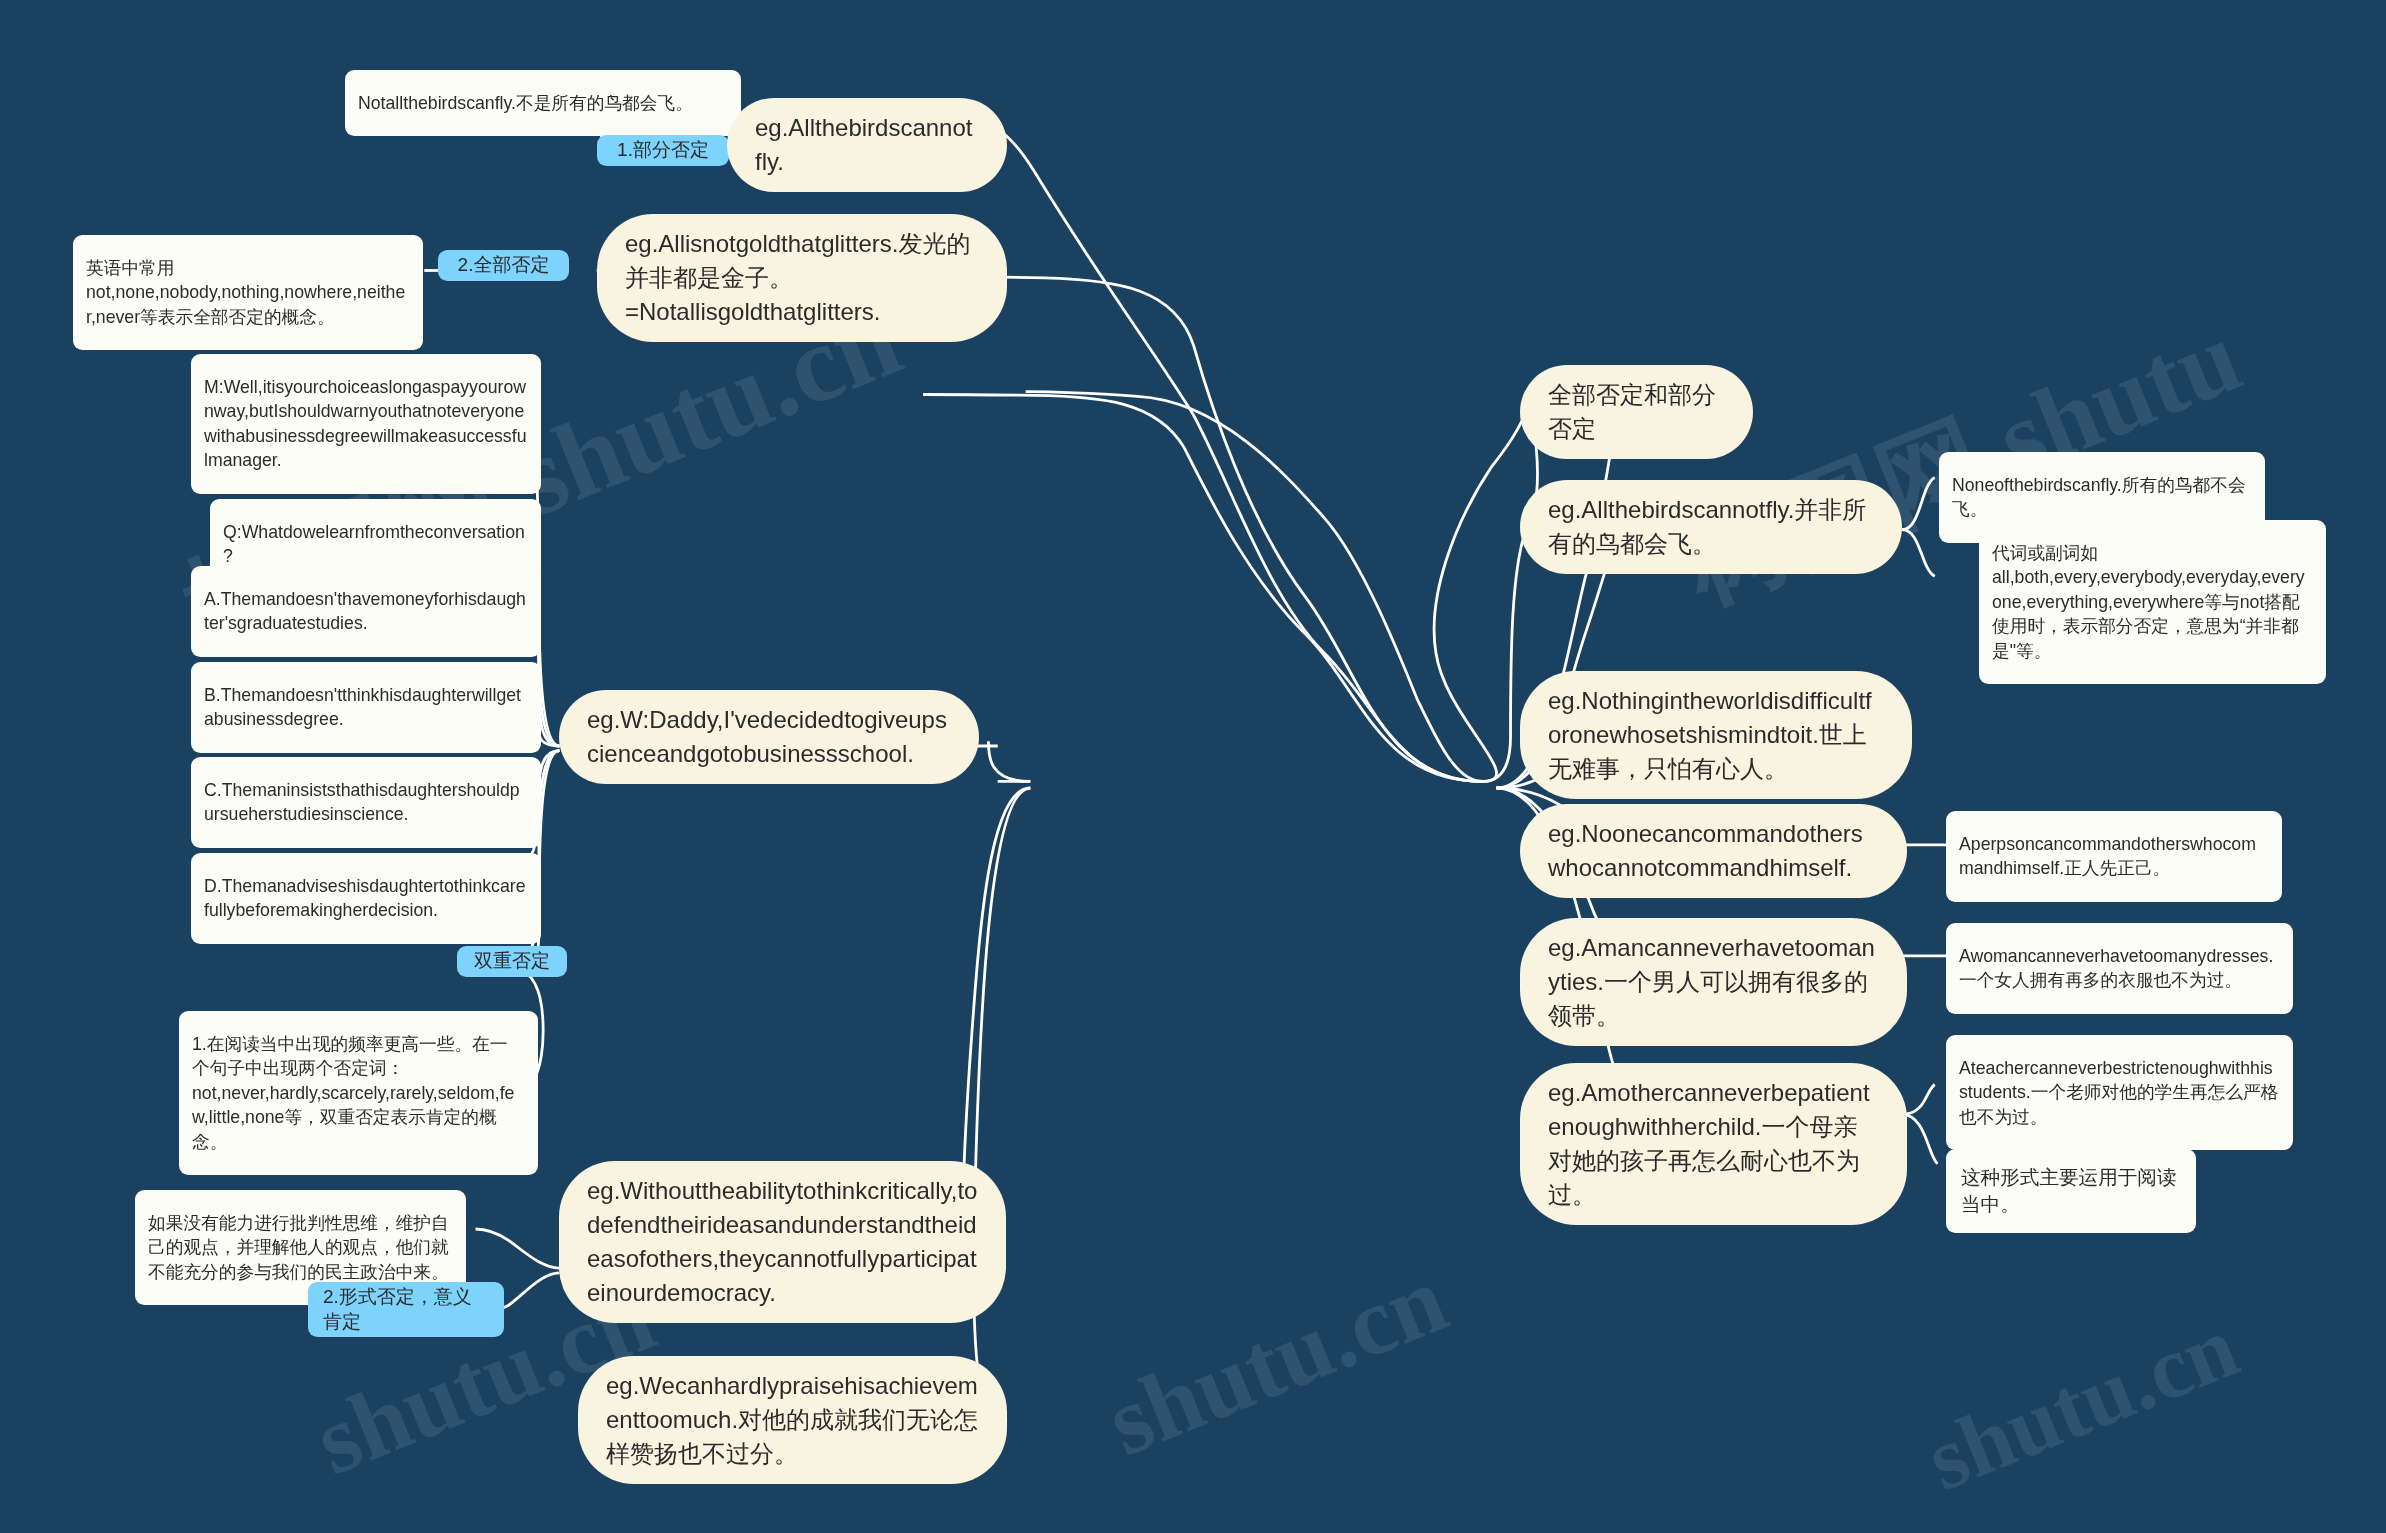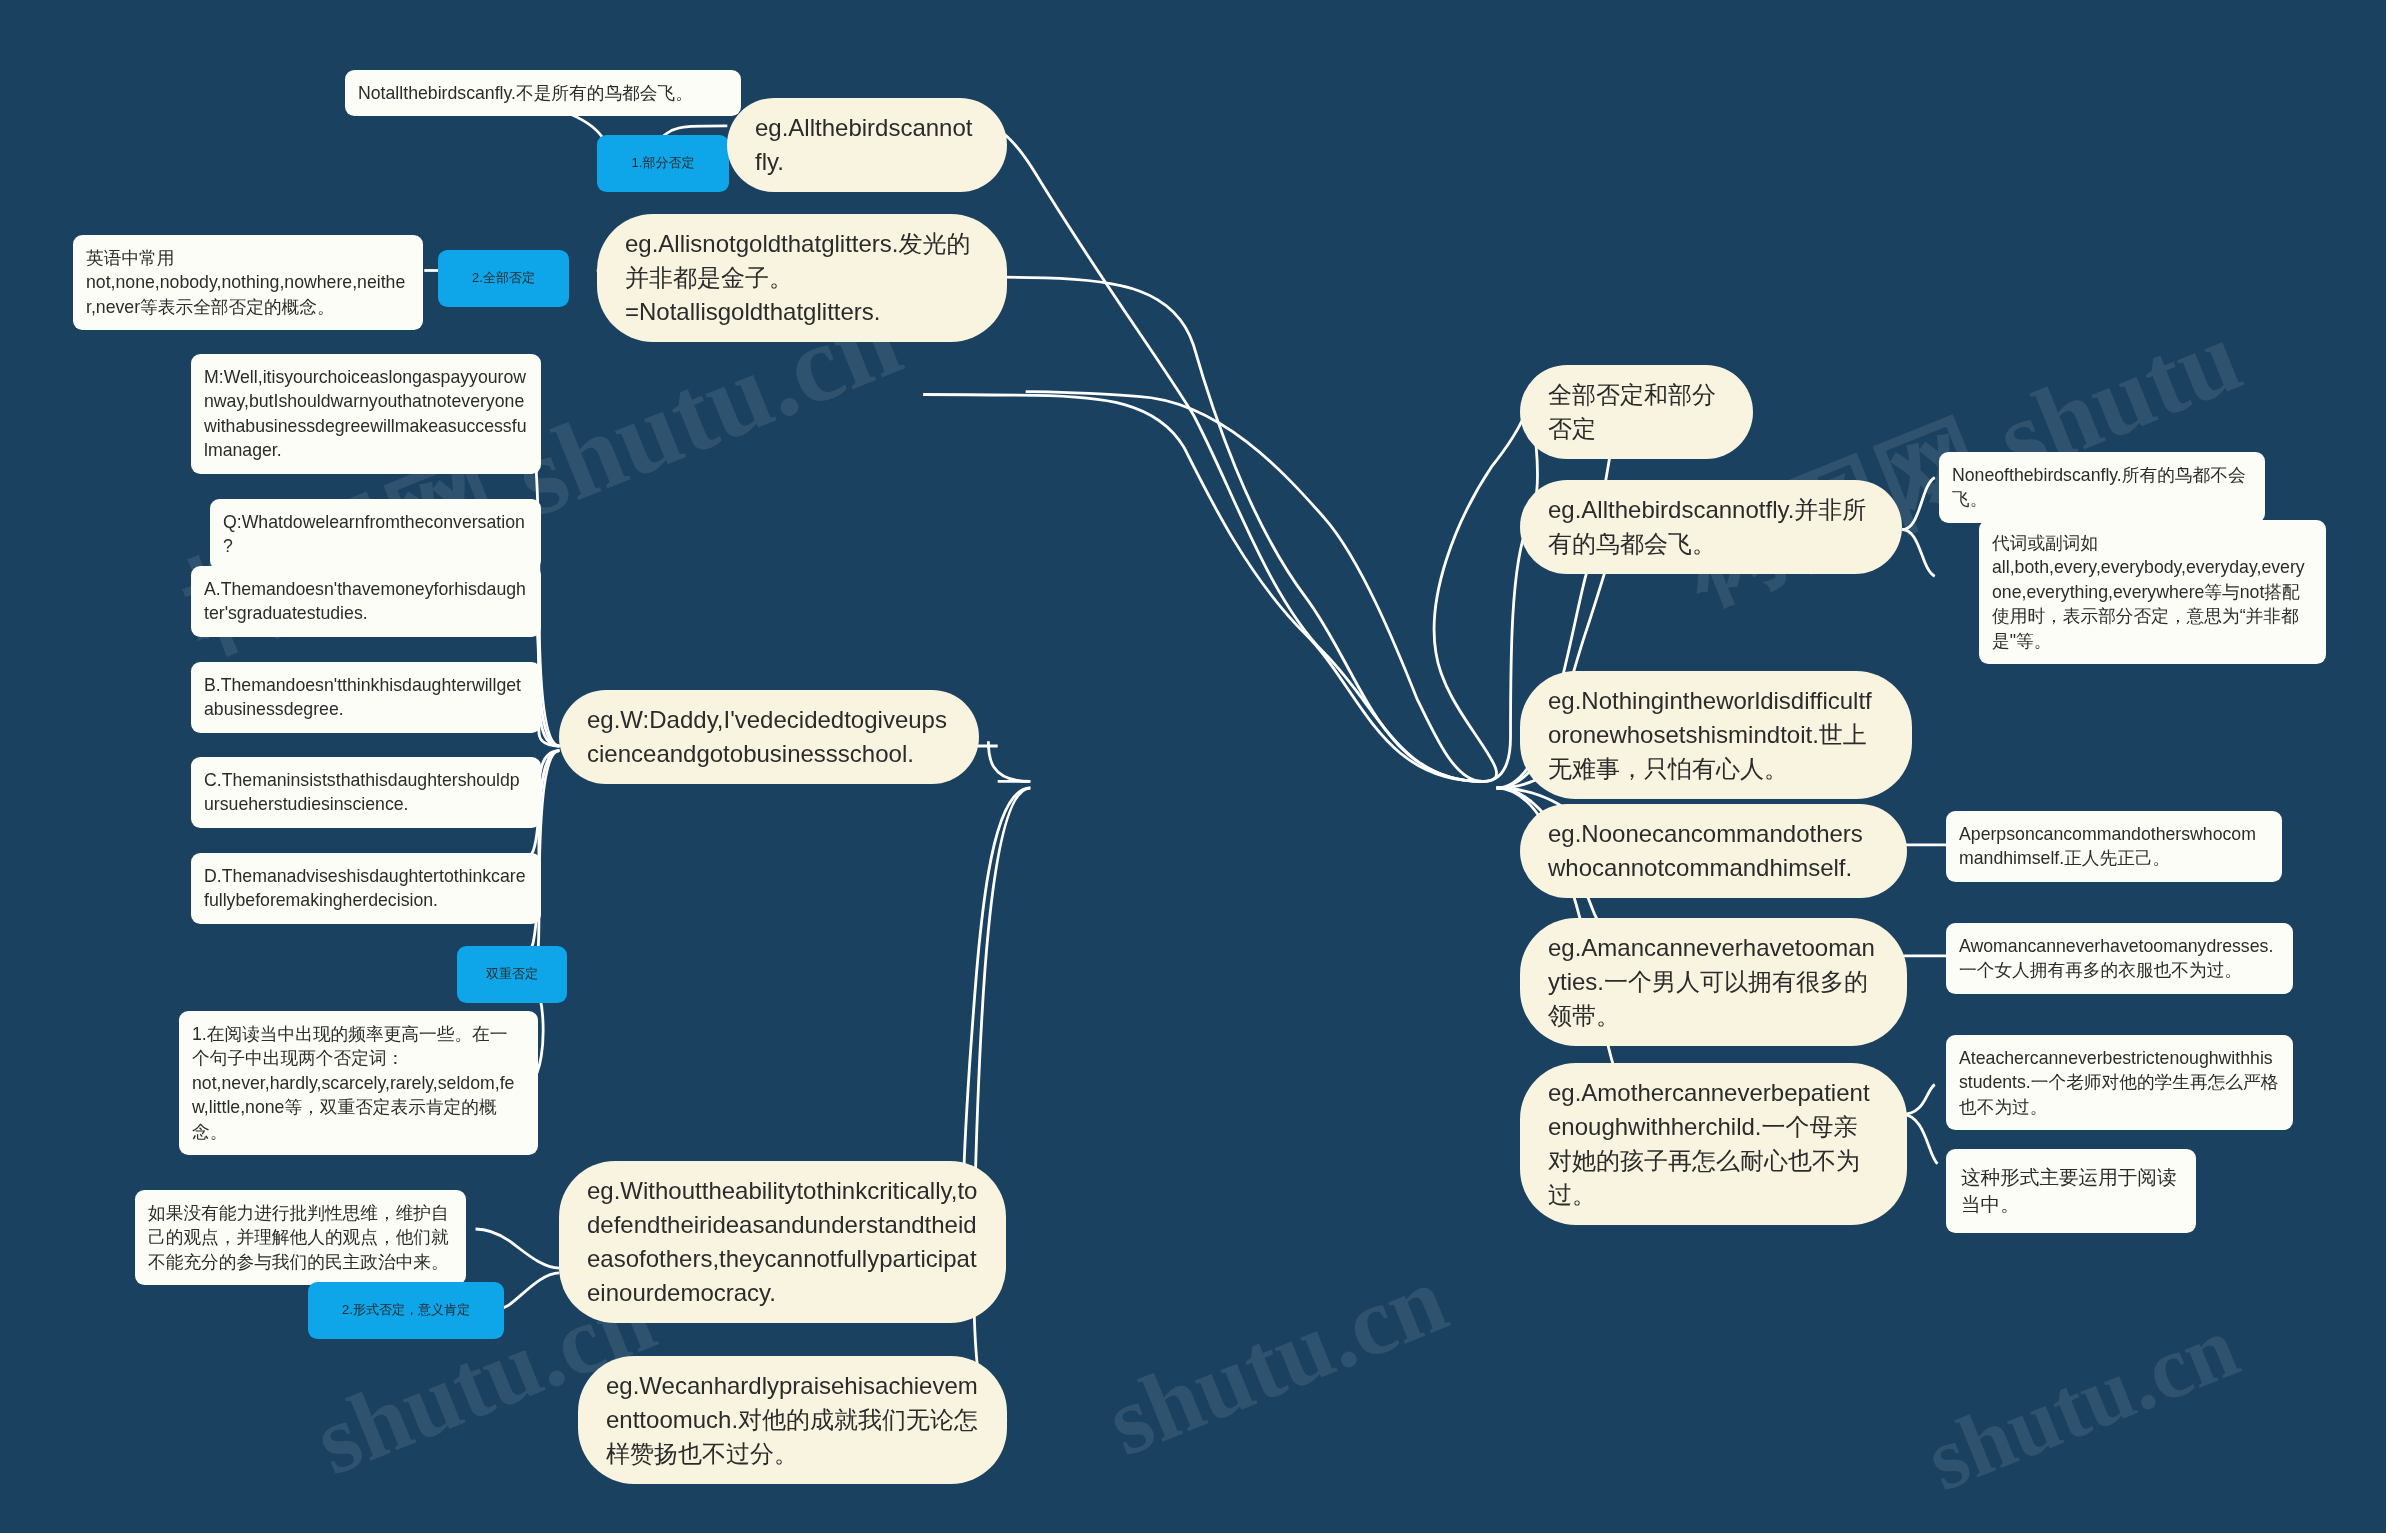--- a/index.html
+++ b/index.html
@@ -31,34 +31,34 @@
     white-space:pre-wrap;word-break:break-word;
   }
   
   .cream{
     background:#f8f4e0;border-radius:56px;
     padding:13px 28px;font-size:24px;line-height:1.42;
   }
   
   .leaf{
     background:#fdfdf8;border-radius:9.3px;
-    padding:11px 13px;font-size:17.7px;line-height:1.38;
+    padding:21px 13px;font-size:17.7px;line-height:1.38;
   }
   .leaf-sm{
     background:#fdfdf8;border-radius:9.3px;
     padding:15px 15px;font-size:19.6px;line-height:1.38;
   }
   .center{
     background:#f8f4e0;border-radius:65px;
     padding:18.6px 32px;font-size:28px;line-height:1.5;
     justify-content:center;text-align:center;
   }
   .tag{
-    background:#0ea5e9;border-radius:9.3px;
-    padding:20px 15px;font-size:13px;line-height:1.3;
+    background:#7dd3fc;border-radius:9.3px;
+    padding:3px 15px;font-size:19px;line-height:1.3;
     justify-content:center;
   }
 </style>
 </head>
 <body>
 
 <div id="canvas">
 
   <svg class="links" viewBox="0 0 2560 1645">
 

